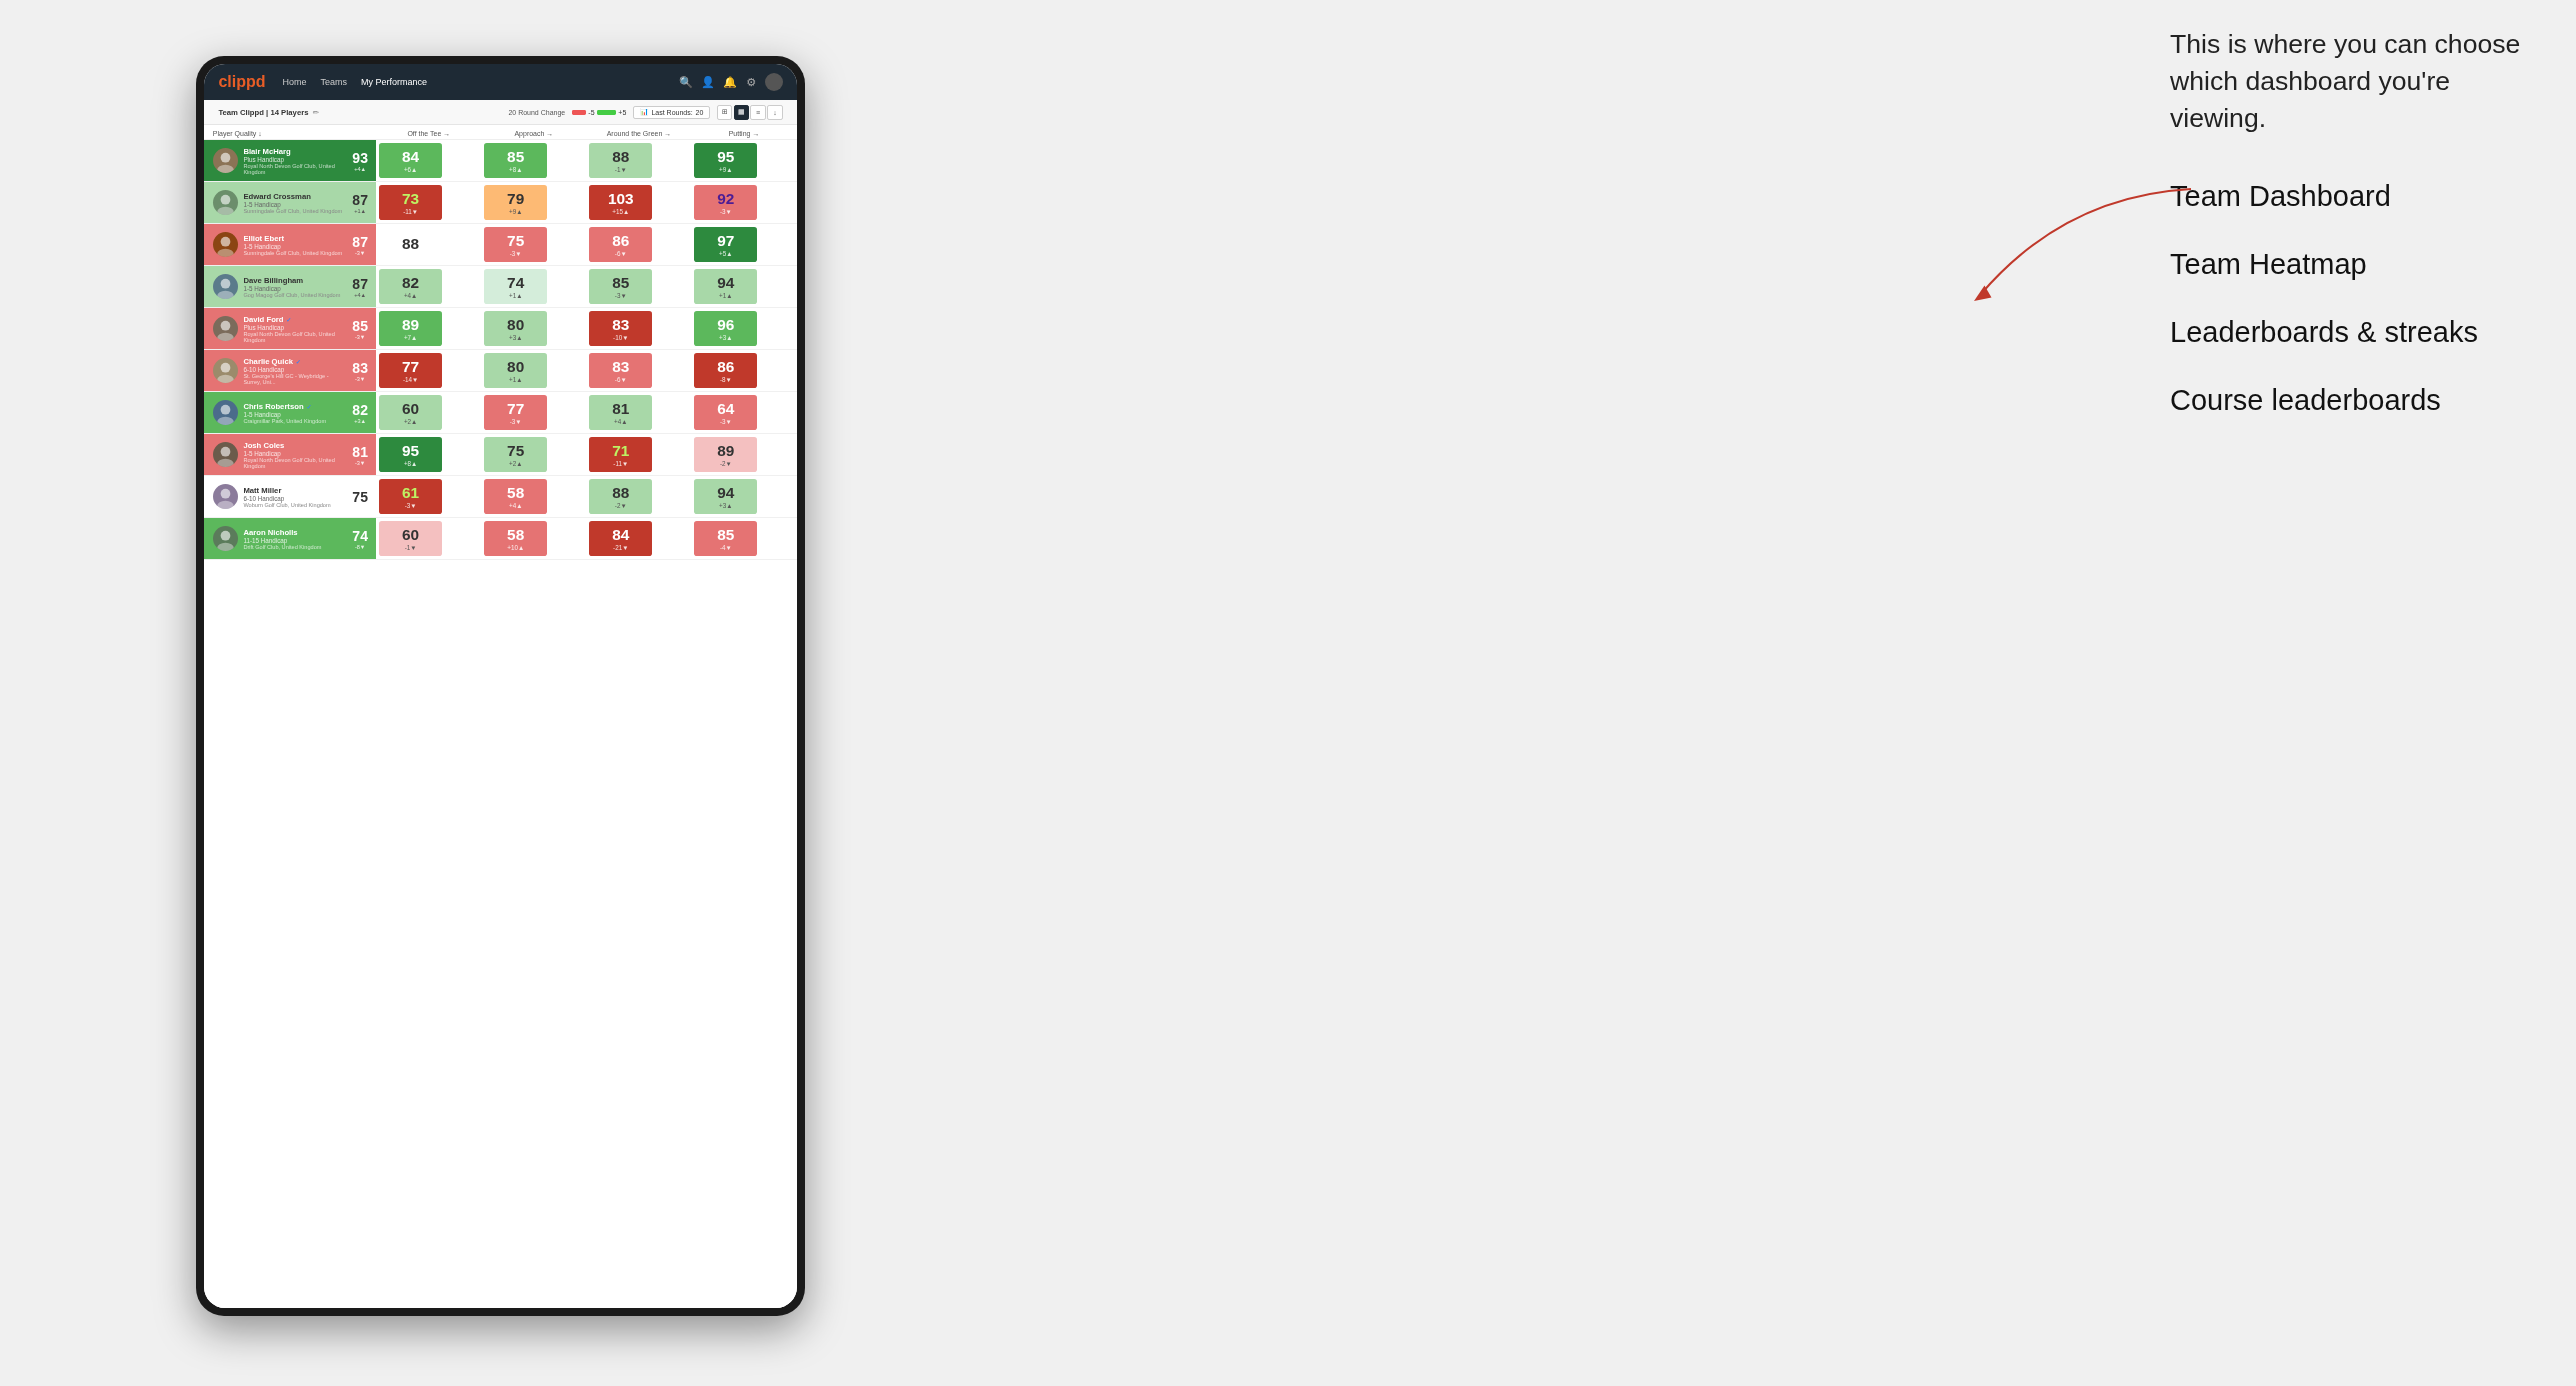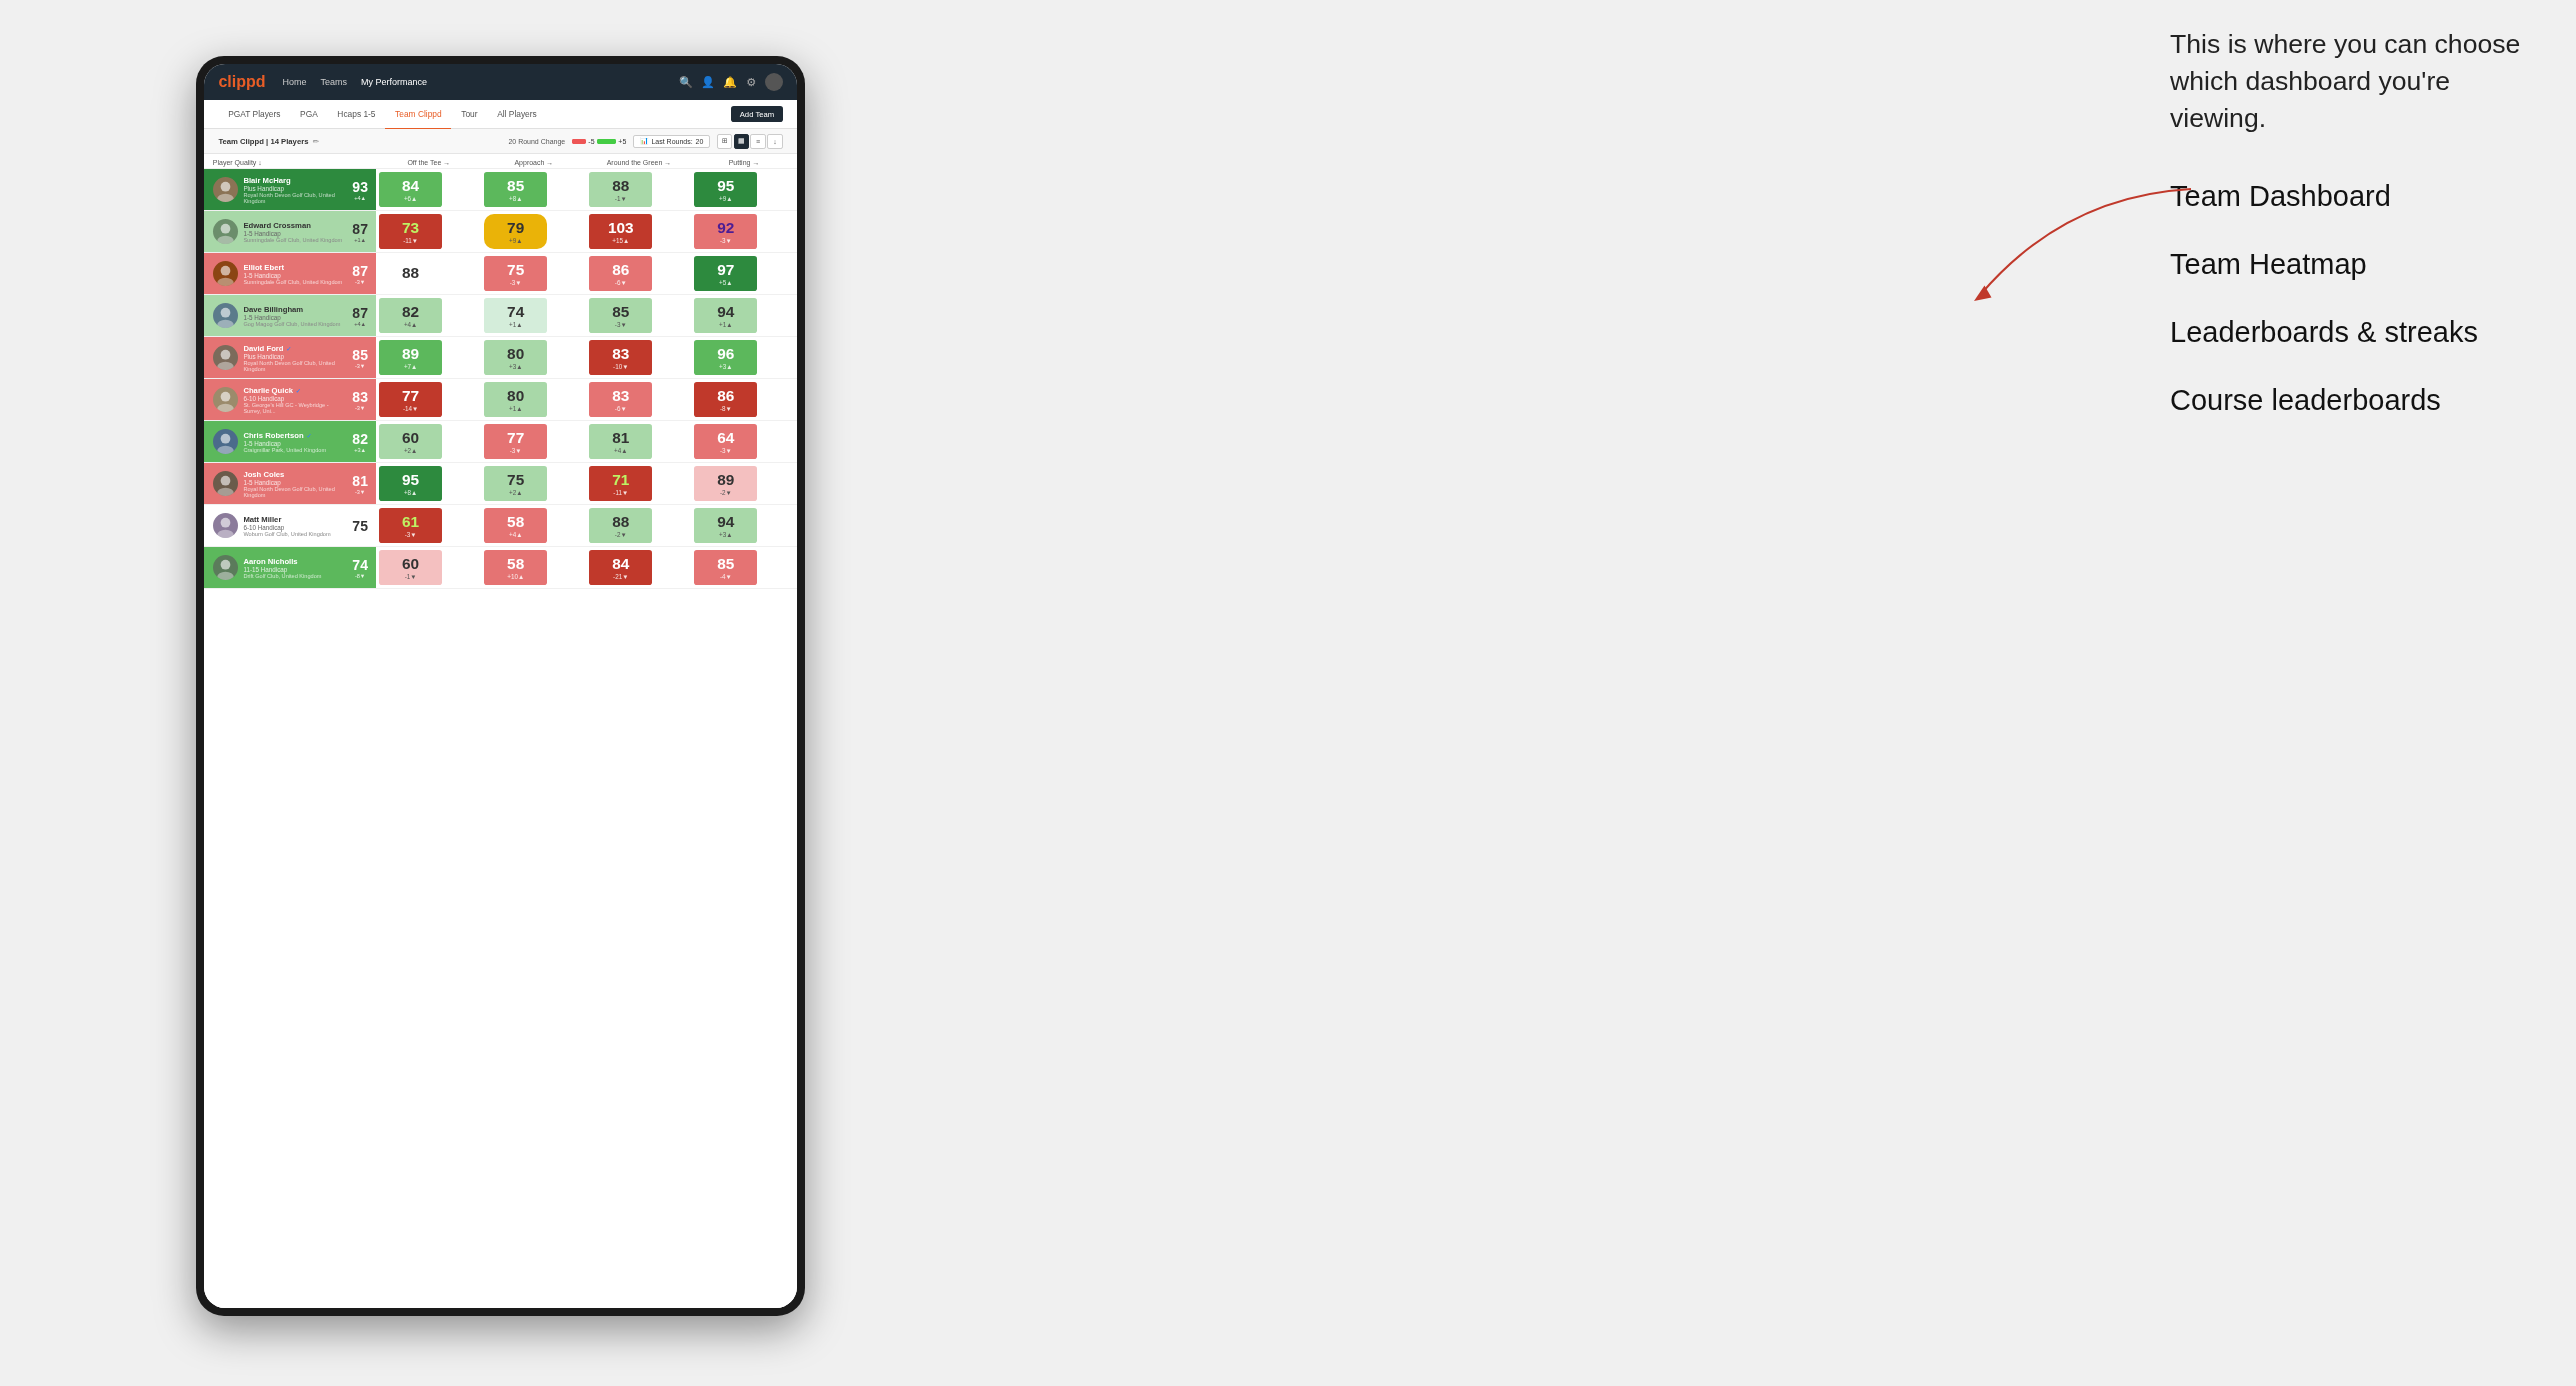--- a/index.html
+++ b/index.html
@@ -363,31 +363,20 @@
       </div>
       <div class="nav-icons">
         <span class="nav-icon">🔍</span>
         <span class="nav-icon">👤</span>
         <span class="nav-icon">🔔</span>
         <span class="nav-icon">⚙</span>
         <div class="nav-avatar"></div>
       </div>
     </div>
 
-    <div class="sub-nav">
-      <div class="sub-nav-links">
-        <span class="sub-nav-link">PGAT Players</span>
-        <span class="sub-nav-link">PGA</span>
-        <span class="sub-nav-link">Hcaps 1-5</span>
-        <span class="sub-nav-link active">Team Clippd</span>
-        <span class="sub-nav-link">Tour</span>
-        <span class="sub-nav-link">All Players</span>
-      </div>
-      <button class="add-team-btn">Add Team</button>
-    </div>
 
     <div class="team-header">
       <div class="team-header-left">
         <span style="font-weight:600; font-size:7.7px;">
           <span>Team Clippd</span> | <span>14 Players</span>
         </span>
         <span class="edit-icon">✏</span>
       </div>
       <div class="team-header-right">
         <span class="round-change-label">20 Round Change</span>
@@ -516,21 +505,21 @@
   </td>
               <td class="stat-cell">
       <div class="stat-box" style="background:#c0392b;">
         <div class="stat-value" style="color:#bef264;">73</div>
         <div class="stat-change" style="color:rgba(255,255,255,0.85);">
           -11▼
         </div>
       </div>
     </td>
               <td class="stat-cell">
-      <div class="stat-box" style="background:#eab308;border-radius:10px;">
+      <div class="stat-box" style="background:#fdba74;">
         <div class="stat-value" style="color:#333;">79</div>
         <div class="stat-change" style="color:#555;">
           +9▲
         </div>
       </div>
     </td>
               <td class="stat-cell">
       <div class="stat-box" style="background:#c0392b;">
         <div class="stat-value" style="color:#fff;">103</div>
         <div class="stat-change" style="color:rgba(255,255,255,0.85);">

